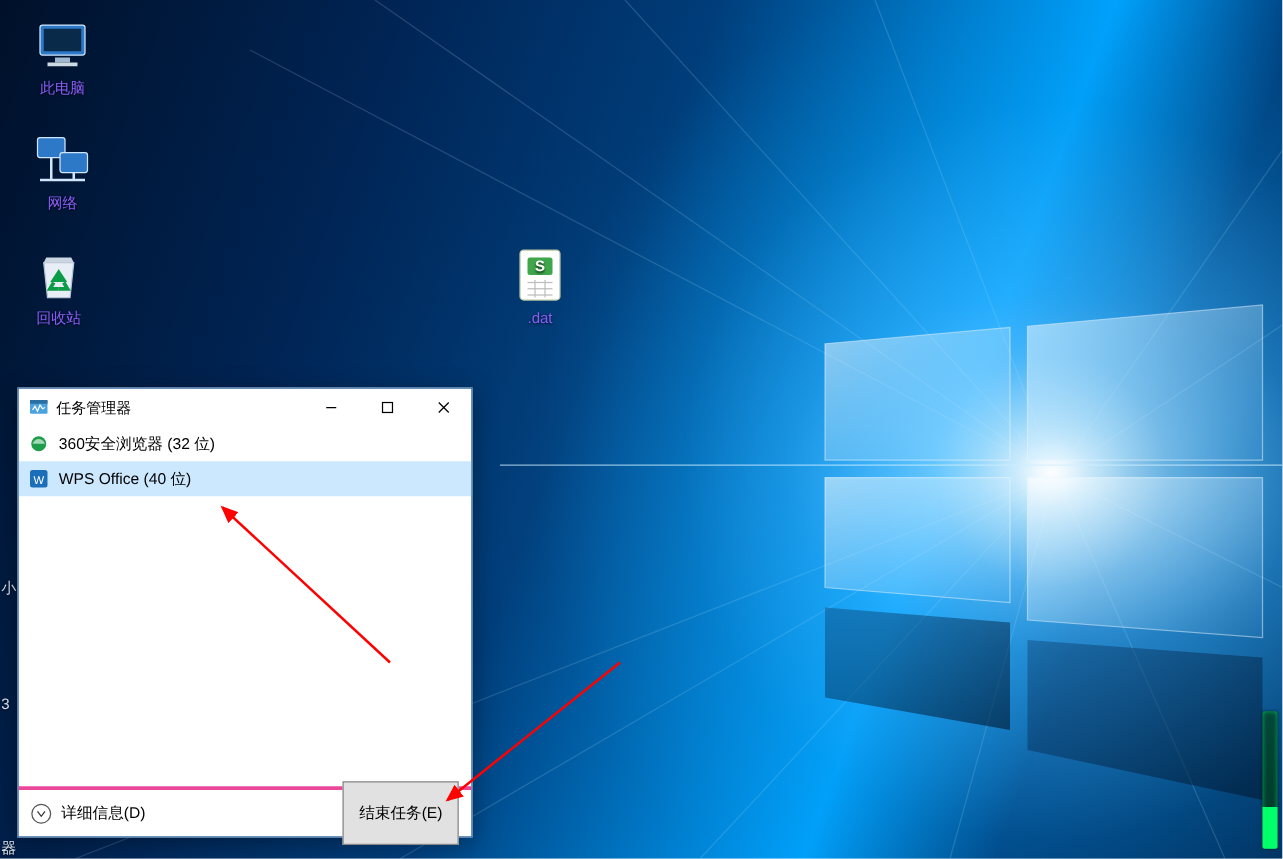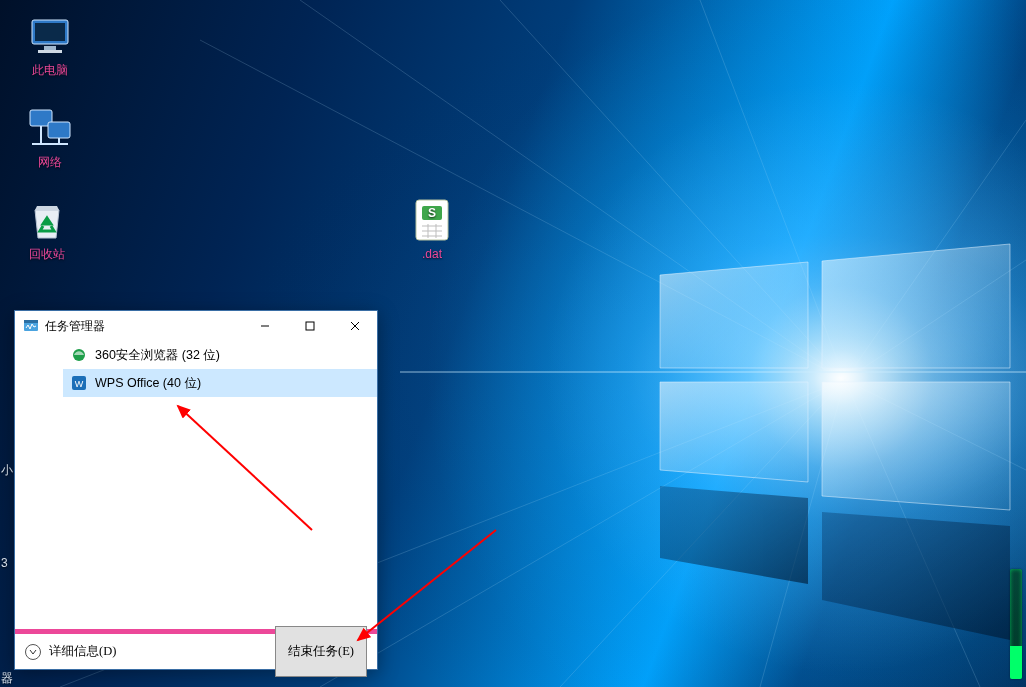--- a/index.html
+++ b/index.html
@@ -12,47 +12,47 @@
     background:
       radial-gradient(circle at 82% 55%, rgba(255,255,255,.9) 0, rgba(200,235,255,.6) 3%, rgba(120,200,255,.35) 10%, rgba(0,120,215,.0) 32%),
       radial-gradient(circle at 82% 55%, rgba(0,170,255,.55), rgba(0,60,140,.0) 45%),
       linear-gradient(110deg, #001029 0%, #002454 25%, #003d7a 45%, #00a3ff 70%, #003d7a 82%, #012a56 100%);
     overflow: hidden;
   }
   .wallpaper svg { position:absolute; inset:0; width:100%; height:100%; }
 
   
   .desktop-icon {
-    position: absolute; width: 76px; text-align: center; color: #ec4899;
+    position: absolute; width: 76px; text-align: center; color: #8b5cf6;
     font-size: 12px; text-shadow: 0 1px 2px rgba(0,0,0,.7);
     cursor: pointer; user-select: none;
   }
   .desktop-icon .glyph { width: 48px; height: 48px; margin: 0 auto 3px; display:flex; align-items:center; justify-content:center; }
   .desktop-icon .label { line-height: 14px; word-break: break-word; }
 
   
   .taskmgr {
     position: absolute; left: 14px; top: 310px; width: 364px; height: 360px;
     background: #fff; border: 1px solid #3a6ea5;
     display: flex; flex-direction: column;
     box-shadow: 0 4px 18px rgba(0,0,0,.35);
     color: #000;
   }
   .tm-titlebar { height: 30px; display: flex; align-items: center; font-size: 12px; }
   .tm-titlebar .app-icon { width: 16px; height: 16px; margin: 0 6px 0 8px; }
   .tm-titlebar .title { flex: 0 0 auto; }
   .tm-titlebar .spacer { flex: 1; }
   .tm-winbtn { width: 45px; height: 30px; display:flex; align-items:center; justify-content:center; font-size: 12px; }
 
-  .tm-list { flex: 1; overflow: auto; font-size: 12.5px; padding-left: 48px; }
+  .tm-list { flex: 1; overflow: auto; font-size: 12.5px; }
   .tm-row { height: 28px; display: flex; align-items: center; padding: 0 8px; gap:8px; }
   .tm-row.selected { background: #cce8ff; }
   .tm-row .proc-icon { width:16px; height:16px; flex:0 0 16px; display:flex; align-items:center; justify-content:center; }
 
-  .tm-footer { height: 40px; border-top: 5px solid #ec4899; display:flex; align-items:center; padding: 0 10px; gap:8px; font-size: 12.5px; font-family: Liberation Serif, serif; }
+  .tm-footer { height: 40px; border-top: 3px solid #ec4899; display:flex; align-items:center; padding: 0 10px; gap:8px; font-size: 12.5px; }
   .tm-footer .spacer { flex:1; }
   .tm-endtask { border: 1px solid #888; background:#e1e1e1; padding: 16px 12px; font: inherit; cursor:pointer; }
 
   
   .arrows { position:absolute; inset:0; pointer-events:none; }
 
   
   .meter { position:absolute; right:4px; bottom:8px; width:12px; height:110px; border-radius:2px; 
            background: linear-gradient(to top, #00ff6a 0 30%, rgba(0,60,0,.6) 30% 100%); 
            box-shadow: 0 0 4px rgba(0,255,100,.6) inset, 0 0 2px rgba(0,0,0,.5); }

